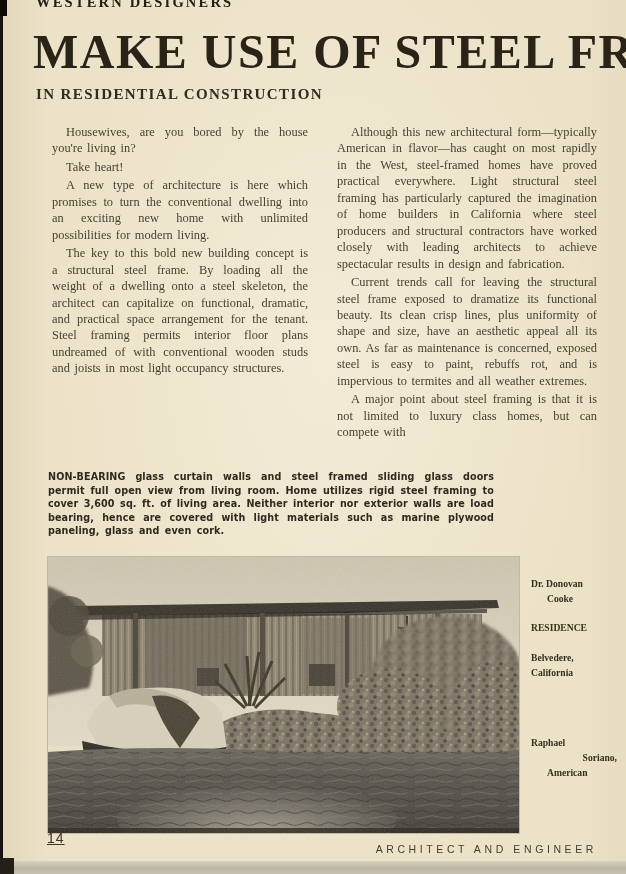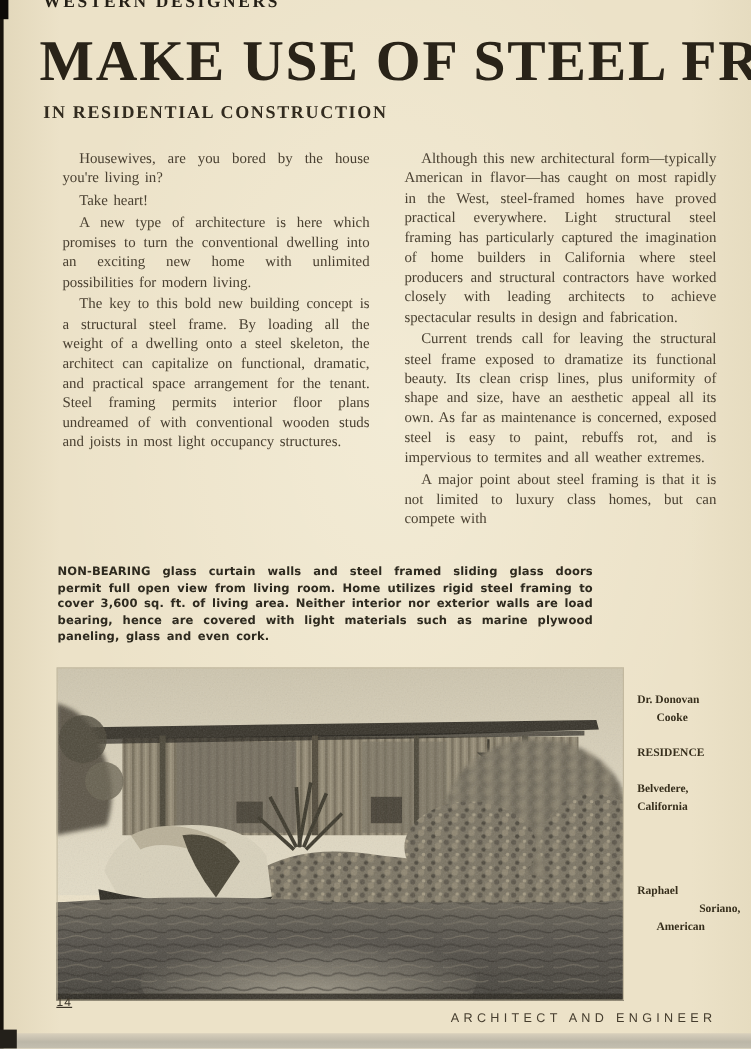--- a/index.html
+++ b/index.html
@@ -42,21 +42,21 @@
     font-family:Liberation Serif, serif;font-weight:700;font-size:9.6px;
     line-height:15px;color:#372f1d;}
   .sb{white-space:nowrap;}
   .sb.ind1{padding-left:10px;text-align:right;}
   .sb.ind2{padding-left:16px;}
   .sb-gap-s{height:14px;}
   .sb-gap-m{height:15px;}
   .sb-gap-l{height:55px;}
 
   .footer-page{position:absolute;left:47px;top:830px;font-family:"Liberation Sans",sans-serif;
-    font-size:10px;color:#3c352a;letter-spacing:1px;text-decoration:underline;}
+    font-size:14px;color:#3c352a;letter-spacing:1px;text-decoration:underline;}
   .footer-journal{position:absolute;right:29px;top:843px;font-family:"Liberation Sans",sans-serif;
     font-size:10.5px;color:#453d2e;letter-spacing:3.6px;font-weight:500;}
 </style>
 </head>
 <body>
 
 <div class="page">
 
   <div class="edge-left"></div>
   <div class="edge-top-left"></div>

